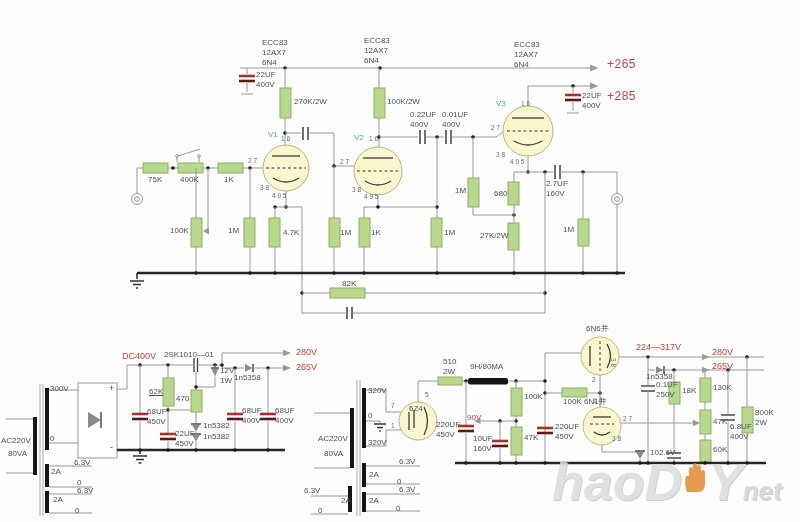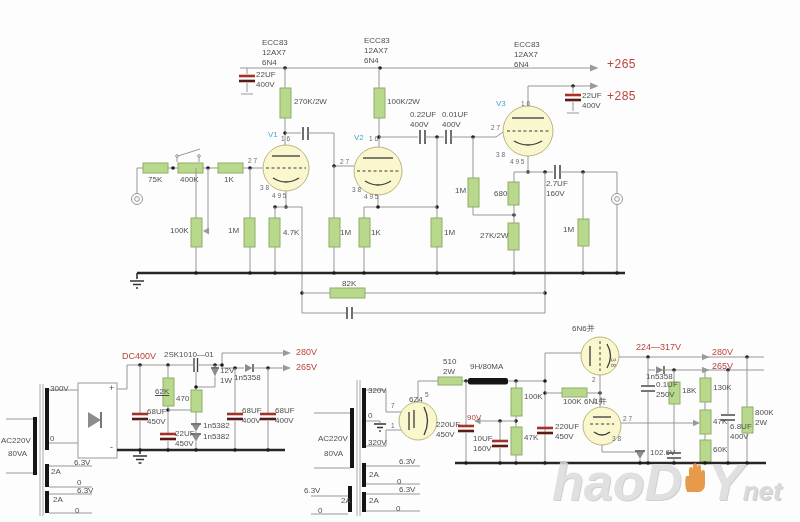--- a/index.html
+++ b/index.html
@@ -458,21 +458,21 @@
 160V</span>
       <span class="lbl" style="left: 563px; top: 225px;">1M</span>
       <span class="lbl" style="left: 342px; top: 279px;">82K</span>
       <span class="lbl red md" style="left: 122px; top: 351px;">DC400V</span>
       <span class="lbl" style="left: 164px; top: 350px;">2SK1010—01</span>
       <span class="lbl" style="left: 220px; top: 366px;">12V
 1W</span>
       <span class="lbl" style="left: 234px; top: 373px;">1n5358</span>
       <span class="lbl red md" style="left: 296px; top: 347px;">280V</span>
       <span class="lbl red md" style="left: 296px; top: 362px;">265V</span>
-      <span class="lbl" style="left: 155px; top: 387px; text-decoration: underline;">62K</span>
+      <span class="lbl" style="left: 149px; top: 387px; text-decoration: underline;">62K</span>
       <span class="lbl" style="left: 176px; top: 394px;">470</span>
       <span class="lbl" style="left: 147px; top: 407px;">68UF
 450V</span>
       <span class="lbl" style="left: 175px; top: 429px;">22UF
 450V</span>
       <span class="lbl" style="left: 203px; top: 421px;">1n5382</span>
       <span class="lbl" style="left: 203px; top: 432px;">1n5382</span>
       <span class="lbl" style="left: 242px; top: 406px;">68UF
 400V</span>
       <span class="lbl" style="left: 275px; top: 406px;">68UF
@@ -496,38 +496,38 @@
       <span class="lbl" style="left: 368px; top: 438px;">320V</span>
       <span class="lbl" style="left: 399px; top: 457px;">6.3V</span>
       <span class="lbl" style="left: 369px; top: 470px;">2A</span>
       <span class="lbl" style="left: 397px; top: 477px;">0</span>
       <span class="lbl" style="left: 399px; top: 485px;">6.3V</span>
       <span class="lbl" style="left: 369px; top: 496px;">2A</span>
       <span class="lbl" style="left: 396px; top: 504px;">0</span>
       <span class="lbl" style="left: 304px; top: 486px;">6.3V</span>
       <span class="lbl" style="left: 341px; top: 496px;">2A</span>
       <span class="lbl" style="left: 318px; top: 506px;">0</span>
-      <span class="lbl" style="left: 409px; top: 395px;">6Z4</span>
+      <span class="lbl" style="left: 409px; top: 404px;">6Z4</span>
       <span class="lbl pin" style="left: 391px; top: 402px;">7</span>
       <span class="lbl pin" style="left: 391px; top: 422px;">1</span>
       <span class="lbl pin" style="left: 425px; top: 391px;">5</span>
       <span class="lbl" style="left: 443px; top: 357px;">510
 2W</span>
       <span class="lbl" style="left: 470px; top: 362px;">9H/80MA</span>
       <span class="lbl" style="left: 436px; top: 420px;">220UF
 450V</span>
       <span class="lbl red" style="left: 467px; top: 413px;">90V</span>
       <span class="lbl" style="left: 473px; top: 434px;">10UF
 160V</span>
       <span class="lbl" style="left: 524px; top: 392px;">100K</span>
       <span class="lbl" style="left: 524px; top: 433px;">47K</span>
       <span class="lbl" style="left: 555px; top: 422px;">220UF
 450V</span>
       <span class="lbl" style="left: 563px; top: 397px;">100K</span>
-      <span class="lbl" style="left: 572px; top: 324px;">6N6并</span>
+      <span class="lbl" style="left: 586px; top: 324px;">6N6并</span>
       <span class="lbl" style="left: 584px; top: 397px;">6N1并</span>
       <span class="lbl pin" style="left: 592px; top: 376px;">2</span>
       <span class="lbl pin vert" style="left: 609px; top: 358px;">3 8</span>
       <span class="lbl pin" style="left: 593px; top: 397px;">1 4</span>
       <span class="lbl pin" style="left: 623px; top: 415px;">2 7</span>
       <span class="lbl pin" style="left: 612px; top: 435px;">3 8</span>
       <span class="lbl red md" style="left: 636px; top: 342px;">224—317V</span>
       <span class="lbl" style="left: 646px; top: 372px;">1n5358</span>
       <span class="lbl red md" style="left: 712px; top: 347px;">280V</span>
       <span class="lbl red md" style="left: 712px; top: 361px;">265V</span>

